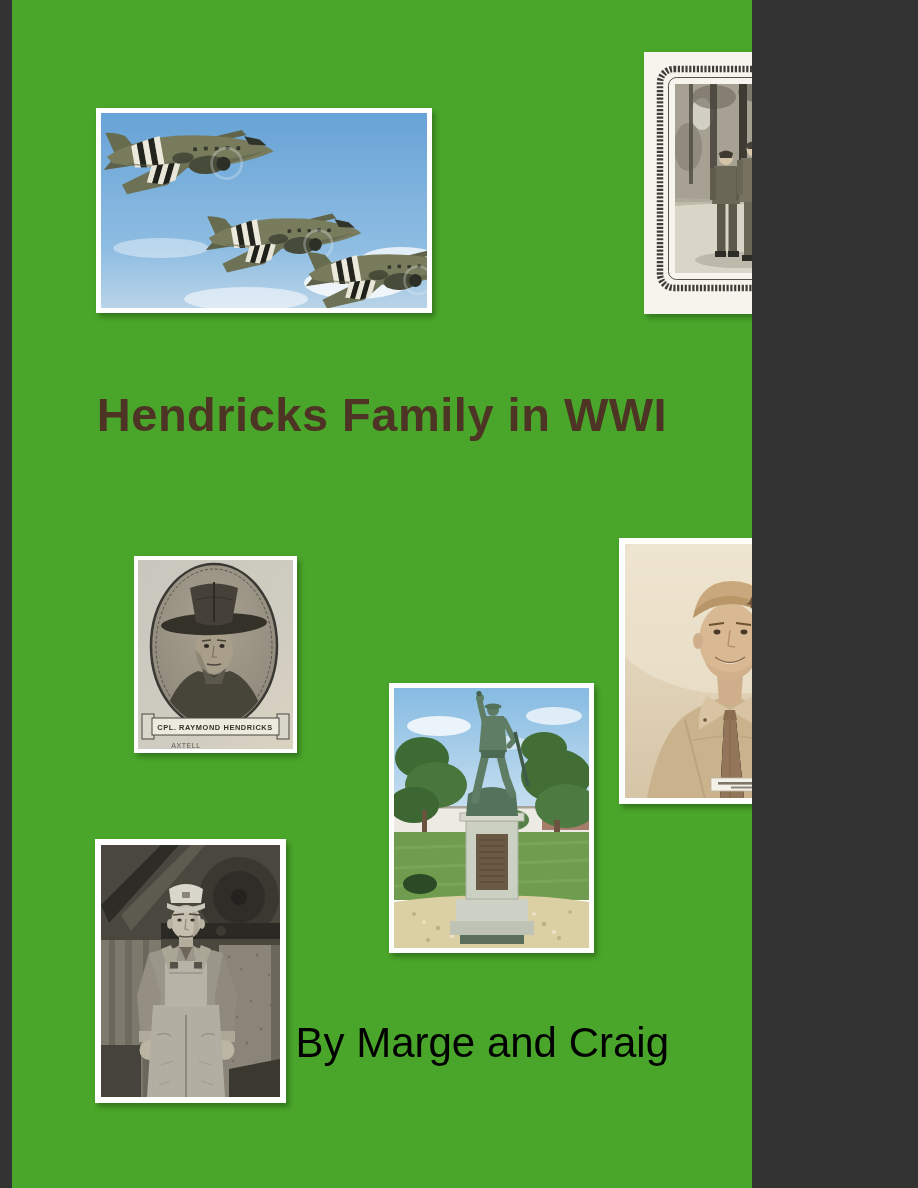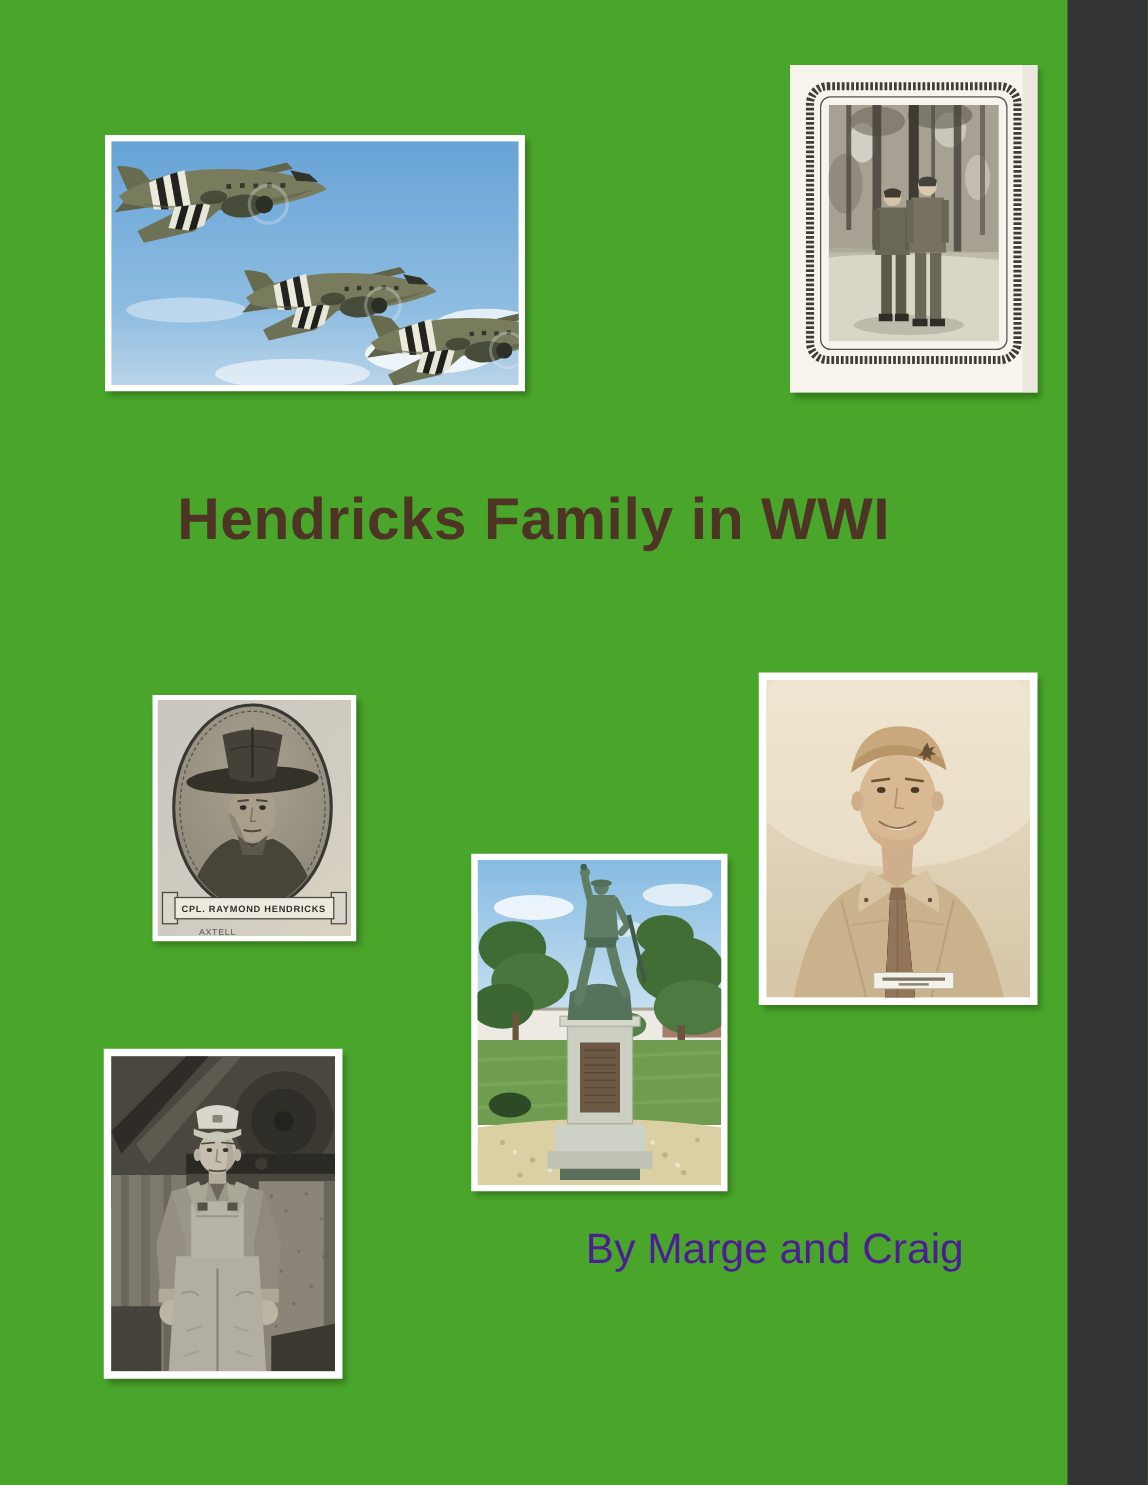--- a/index.html
+++ b/index.html
@@ -1,39 +1,40 @@
 <!DOCTYPE html>
 <html><head>
 <meta charset="utf-8">
 <style>
   html,body{margin:0;padding:0;background:#333;}
   #cover{
-    position:relative;width:854px;height:1188px;overflow:hidden;
+    position:relative;width:740px;height:1188px;overflow:hidden;
     background:#4aa62a;
     font-family:"Liberation Sans",sans-serif;
+    margin-left:12px;
   }
   .photo{
     position:absolute;background:#ffffff;box-sizing:border-box;
     box-shadow:3px 4px 5px rgba(15,45,10,.38);
   }
   .photo svg{display:block;width:100%;height:100%;}
   #photo-airplanes{left:84px;top:108px;width:336px;height:205px;padding:5px;}
   #photo-two-soldiers{left:632px;top:52px;width:198px;height:262px;padding:0;background:#f7f4ed;}
   #photo-wwi-portrait{left:122px;top:556px;width:163px;height:197px;padding:4px;}
   #photo-wwii-portrait{left:607px;top:538px;width:223px;height:266px;padding:6px;}
   #photo-statue{left:377px;top:683px;width:205px;height:270px;padding:5px;}
   #photo-overalls{left:83px;top:839px;width:191px;height:264px;padding:6px;}
   #title{
     position:absolute;left:0;right:0;top:386px;text-align:center;
     font-weight:bold;font-size:47px;line-height:57px;letter-spacing:.5px;
     color:#4d3424;
   }
   #byline{
-    position:absolute;right:83px;top:980px;text-align:right;
-    font-size:34px;line-height:38px;color:#4c1d95;
+    position:absolute;right:83px;top:1024px;text-align:right;
+    font-size:42px;line-height:38px;color:#000000;
   }
 </style>
 </head>
 <body>
 
 <div id="cover">
 
   <div id="photo-airplanes" class="photo">
     <svg viewBox="0 0 326 195" preserveAspectRatio="none">
       <defs>

